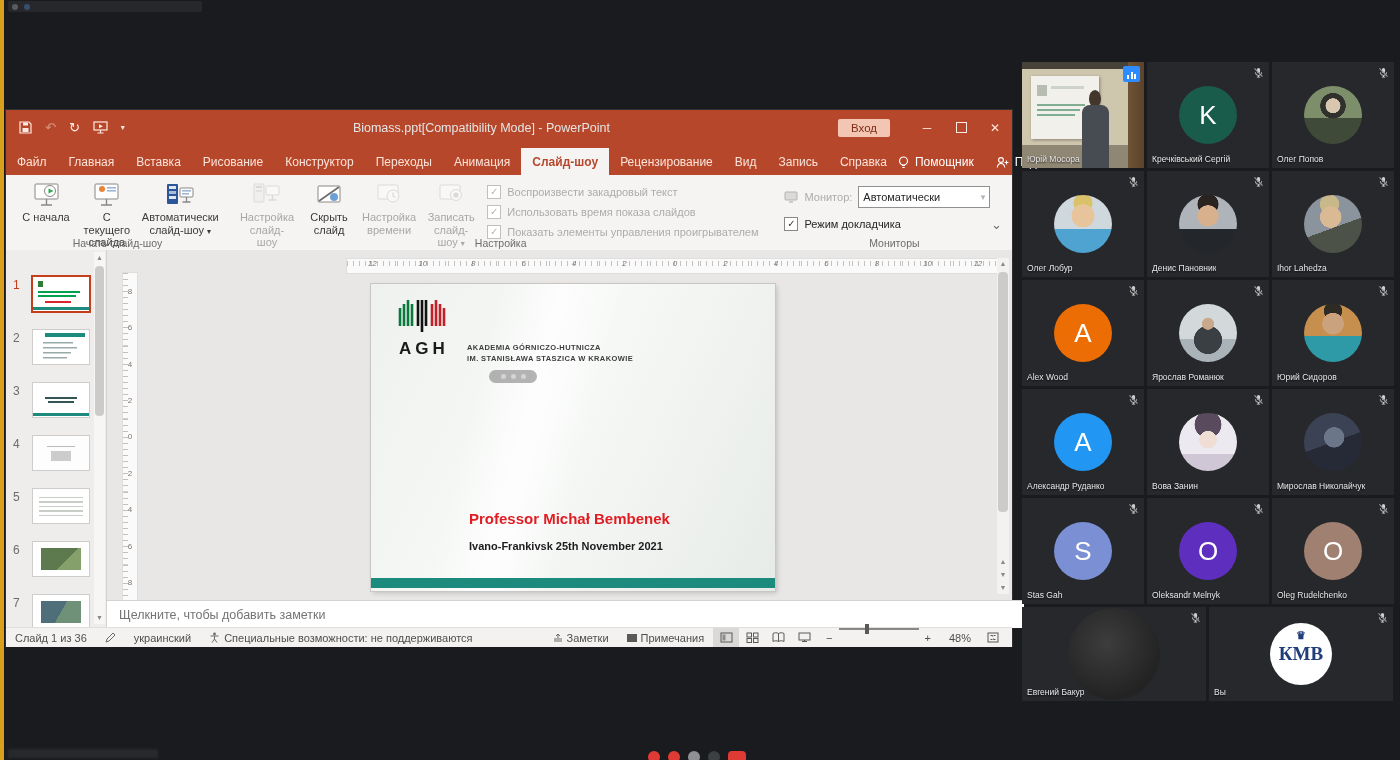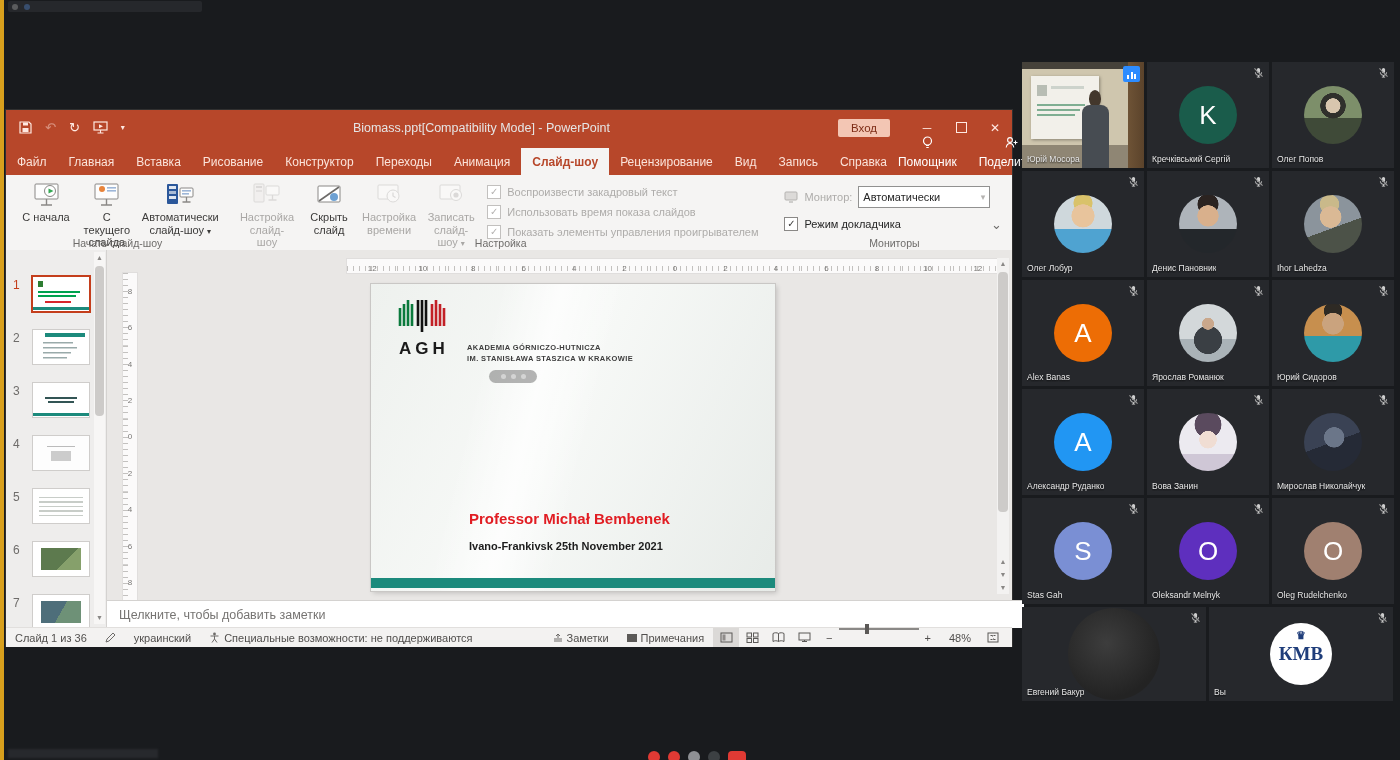--- a/index.html
+++ b/index.html
@@ -20,21 +20,21 @@
   .qat .faded{opacity:.45;}
   .title-center{flex:1;text-align:center;font-size:12.5px;color:#e5e5e5;}
   .signin{background:#f3c6b4;color:#7e2d17;font-size:11.5px;padding:3px 13px;border-radius:2px;margin-right:20px;}
   .winctl{display:flex;height:35px;}
   .winctl .wc{width:34px;height:35px;display:flex;align-items:center;justify-content:center;font-size:12px;color:#ffe9e2;}
 
   .tabrow{position:absolute;left:0;top:35px;right:0;height:30px;background:#b7472a;display:flex;align-items:flex-end;}
   .tab{padding:7px 11px 6px;font-size:12px;color:#fbe3da;white-space:nowrap;}
   .tab.active{background:#f5f4f3;color:#b7472a;font-weight:bold;}
   .tabrow-right{margin-left:auto;display:flex;align-items:center;gap:22px;padding:0 16px 6px 0;color:#fff;font-size:12px;}
-  .tr-item{display:flex;align-items:center;gap:6px;flex-direction:column;}
+  .tr-item{display:flex;align-items:center;gap:6px;}
 
   .ribbon{position:absolute;left:0;top:65px;right:0;height:75px;background:#f5f4f3;border-bottom:1px solid #d4d2d0;display:flex;}
   .rgroup{position:relative;display:flex;align-items:flex-start;padding:3px 6px 16px;}
   .rgroup-label{position:absolute;bottom:1px;left:0;right:0;text-align:center;font-size:10.5px;color:#6e6c6a;}
   .rsep{width:1px;height:66px;background:#dcdad8;margin:3px 0;}
   .bigbtn{display:flex;flex-direction:column;align-items:center;text-align:center;font-size:11px;line-height:1.15;
           color:#3b3a39;padding:2px 5px;min-width:50px;}
   .bigbtn .ic{height:28px;display:flex;align-items:flex-end;margin-bottom:3px;}
   .bigbtn.dis{color:#a9a7a5;}
   .bigbtn.dis .ic{opacity:.4;}
@@ -75,21 +75,21 @@
   .k-text{background:repeating-linear-gradient(#fff 0 3px,#c8cdc8 3px 4.5px) 6px 5px/44px 24px no-repeat,#fff;}
   .k-image{background:linear-gradient(135deg,#5d7a4e 0 60%,#86a06b 60%),#fff;background-size:40px 22px;background-position:8px 6px;background-repeat:no-repeat;}
   .k-image2{background:linear-gradient(120deg,#4e6e7a 0 50%,#6e9177 50%),#fff;background-size:40px 22px;background-position:8px 6px;background-repeat:no-repeat;}
   .thumbs-scroll{position:absolute;right:1px;top:2px;width:11px;height:372px;background:#f7f6f5;}
   .thumbs-scroll .arr{position:absolute;left:0;width:11px;height:12px;font-size:7px;color:#8a8886;text-align:center;line-height:12px;}
   .thumbs-scroll .thumb{position:absolute;left:1px;width:9px;top:14px;height:150px;background:#cdcbc9;border-radius:4px;}
 
   
   .editor{position:absolute;left:101px;top:140px;width:905px;height:350px;background:#e9e7e5;}
   .hruler{position:absolute;left:239px;top:8px;width:656px;height:14px;background:#fbfafa;border:1px solid #e0dedd;
-          display:flex;align-items:flex-end;
+          display:flex;align-items:flex-start;font-style:italic;
           }
   .hruler .num{flex:1;text-align:center;font-size:8px;color:#7a7876;
       background:repeating-linear-gradient(90deg,#c3c1bf 0 1px,transparent 1px 6px) left center/100% 5px no-repeat;}
   .vruler{position:absolute;left:15px;top:22px;width:14px;height:328px;background:#fbfafa;border:1px solid #e0dedd;
           display:flex;flex-direction:column;}
   .vruler .num{flex:1;display:flex;align-items:center;justify-content:center;font-size:8px;color:#7a7876;
       background:repeating-linear-gradient(#c3c1bf 0 1px,transparent 1px 6px) center left/5px 100% no-repeat;}
   .vscroll{position:absolute;right:3px;top:8px;width:12px;height:336px;background:#f3f2f1;}
   .vscroll .arr{position:absolute;left:0;width:12px;height:12px;text-align:center;font-size:7px;color:#8a8886;line-height:12px;}
   .vscroll .bar{position:absolute;left:1px;width:10px;top:14px;height:240px;background:#cdcbc9;border-radius:4px;}
@@ -656,21 +656,21 @@
         <div class="avwrap">
           <div class="init" style="background: rgb(237, 109, 5);">A</div>
         </div>
         <div class="mic-badge">
           <svg viewBox="0 0 12 12" width="11" height="11">
             <rect x="4.3" y="1" width="3.4" height="5.6" rx="1.7" fill="#cfcfcf"></rect>
             <path d="M2.6 5.8a3.4 3.4 0 0 0 6.8 0M6 9.2V11M4.2 11h3.6" fill="none" stroke="#cfcfcf" stroke-width="1"></path>
             <line x1="1.6" y1="1.4" x2="10.4" y2="10.6" stroke="#9a9a9a" stroke-width="1.2"></line>
           </svg>
         </div>
-        <div class="name">Alex Banas</div>
+        <div class="name">Alex Wood</div>
       </div>
       <div class="tile">
         <div class="avwrap">
           <div class="photo ph-winter"></div>
         </div>
         <div class="mic-badge">
           <svg viewBox="0 0 12 12" width="11" height="11">
             <rect x="4.3" y="1" width="3.4" height="5.6" rx="1.7" fill="#cfcfcf"></rect>
             <path d="M2.6 5.8a3.4 3.4 0 0 0 6.8 0M6 9.2V11M4.2 11h3.6" fill="none" stroke="#cfcfcf" stroke-width="1"></path>
             <line x1="1.6" y1="1.4" x2="10.4" y2="10.6" stroke="#9a9a9a" stroke-width="1.2"></line>

